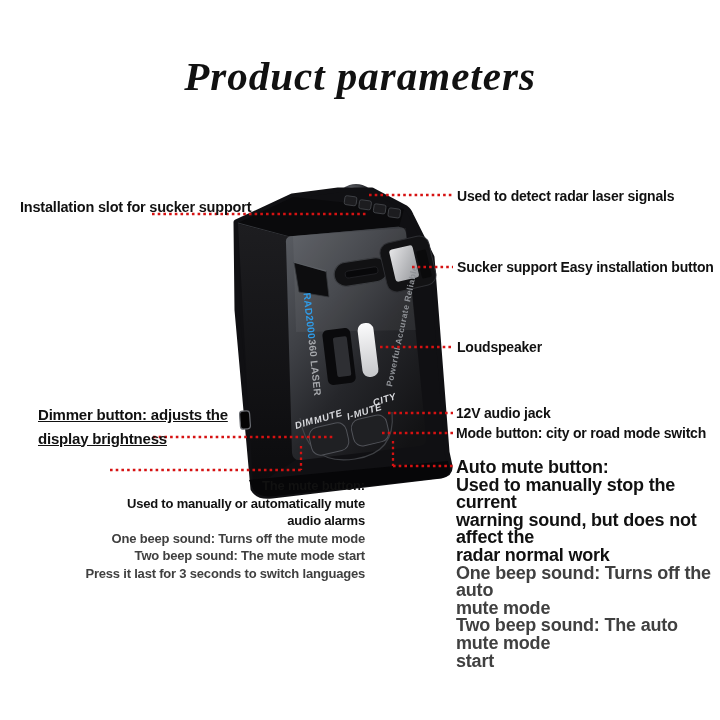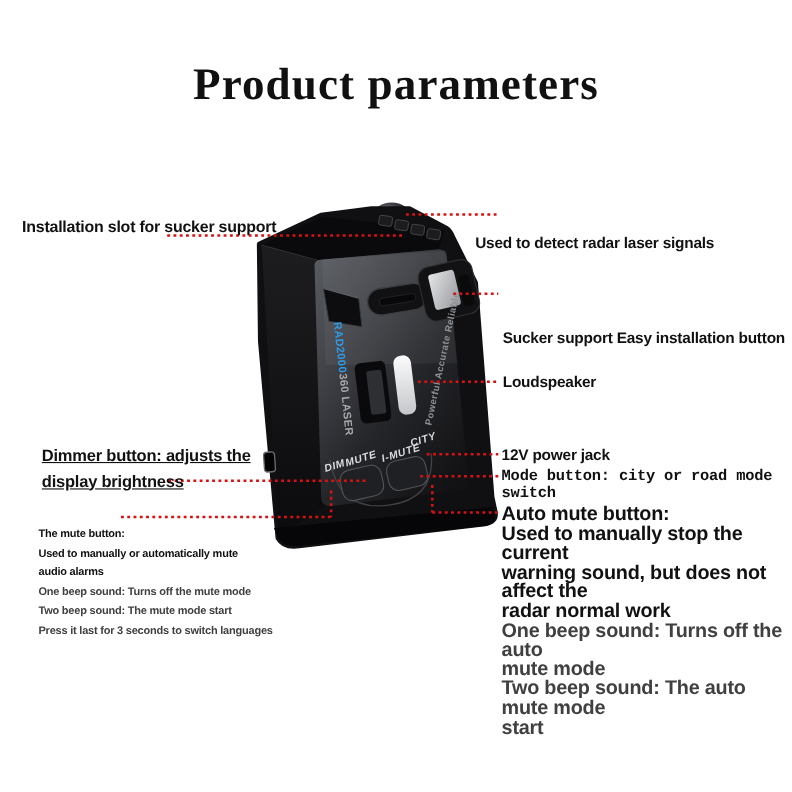--- a/index.html
+++ b/index.html
@@ -1,31 +1,31 @@
 <!DOCTYPE html>
 <html><head>
 <meta charset="utf-8">
 <style>
   html,body{margin:0;padding:0;background:#ffffff;}
   .canvas{position:relative;width:720px;height:720px;background:#ffffff;overflow:hidden;
           font-family:"Liberation Sans",sans-serif;}
   .title{position:absolute;left:0;right:0;top:52px;text-align:center;
          font-family:"Liberation Serif","DejaVu Serif",serif;font-weight:700;
-         font-size:41px;color:#111;letter-spacing:1px;}
+         font-size:41px;color:#111;letter-spacing:1px;font-style:italic;}
   .label{position:absolute;font-weight:bold;color:#111;letter-spacing:-0.2px;}
   .red{color:#404040;}
   .pre{white-space:pre-line;}
   .lbl-install{left:20px;top:199px;font-size:14.5px;}
-  .lbl-detect{left:432px;top:188px;font-size:14px;margin-top:24px;}
-  .lbl-sucker{left:457px;top:259px;font-size:14px;margin-top:40px;}
+  .lbl-detect{left:457px;top:188px;font-size:14px;}
+  .lbl-sucker{left:457px;top:259px;font-size:14px;}
   .lbl-speaker{left:457px;top:339px;font-size:14px;text-align:right;}
   .lbl-power{left:456px;top:405px;font-size:14px;}
-  .lbl-mode{left:456px;top:425px;font-size:14px;font-family:Liberation Mono, monospace;}
+  .lbl-mode{left:456px;top:425px;font-size:14px;}
   .lbl-dimmer{left:38px;top:403px;font-size:15px;line-height:23.5px;text-decoration:underline;}
-  .blk-mute{left:35px;top:477px;width:330px;font-size:10px;line-height:17.6px;}
+  .blk-mute{left:35px;top:477px;width:330px;font-size:13px;line-height:17.6px;text-align:right;}
   .blk-auto{left:456px;top:459px;width:255px;font-size:18px;line-height:17.6px;}
   svg{position:absolute;left:0;top:0;}
   .leader{stroke:#d61212;stroke-width:2.3;stroke-dasharray:2.6 3.1;fill:none;}
   .side-txt{font-family:"Liberation Sans",sans-serif;font-weight:bold;font-size:10px;letter-spacing:0.4px;}
   .slogan-txt{font-family:"Liberation Sans",sans-serif;font-weight:bold;font-size:8.6px;letter-spacing:0.5px;fill:#8e9196;}
   .btn-txt{font-family:"Liberation Sans",sans-serif;font-weight:bold;font-size:9.5px;letter-spacing:0.6px;fill:#d9dade;font-style:italic;}
 </style>
 </head>
 <body>
 
@@ -141,21 +141,21 @@
       <line class="leader" x1="110" y1="470" x2="301" y2="470"></line>
       <line class="leader" x1="393" y1="441" x2="393" y2="466"></line>
       <line class="leader" x1="393" y1="466" x2="454" y2="466"></line>
     </g>
   </svg>
 
   <div class="label lbl-install">Installation slot for sucker support</div>
   <div class="label lbl-detect">Used to detect radar laser signals</div>
   <div class="label lbl-sucker">Sucker support Easy installation button</div>
   <div class="label lbl-speaker">Loudspeaker</div>
-  <div class="label lbl-power">12V power jack</div>
+  <div class="label lbl-power">12V audio jack</div>
   <div class="label lbl-mode">Mode button: city or road mode switch</div>
   <div class="label lbl-dimmer pre">Dimmer button: adjusts the
 display brightness</div>
 
   <div class="label blk-mute">
     <div class="pre">The mute button:
 Used to manually or automatically mute
 audio alarms</div>
     <div class="pre red">One beep sound: Turns off the mute mode
 Two beep sound: The mute mode start

